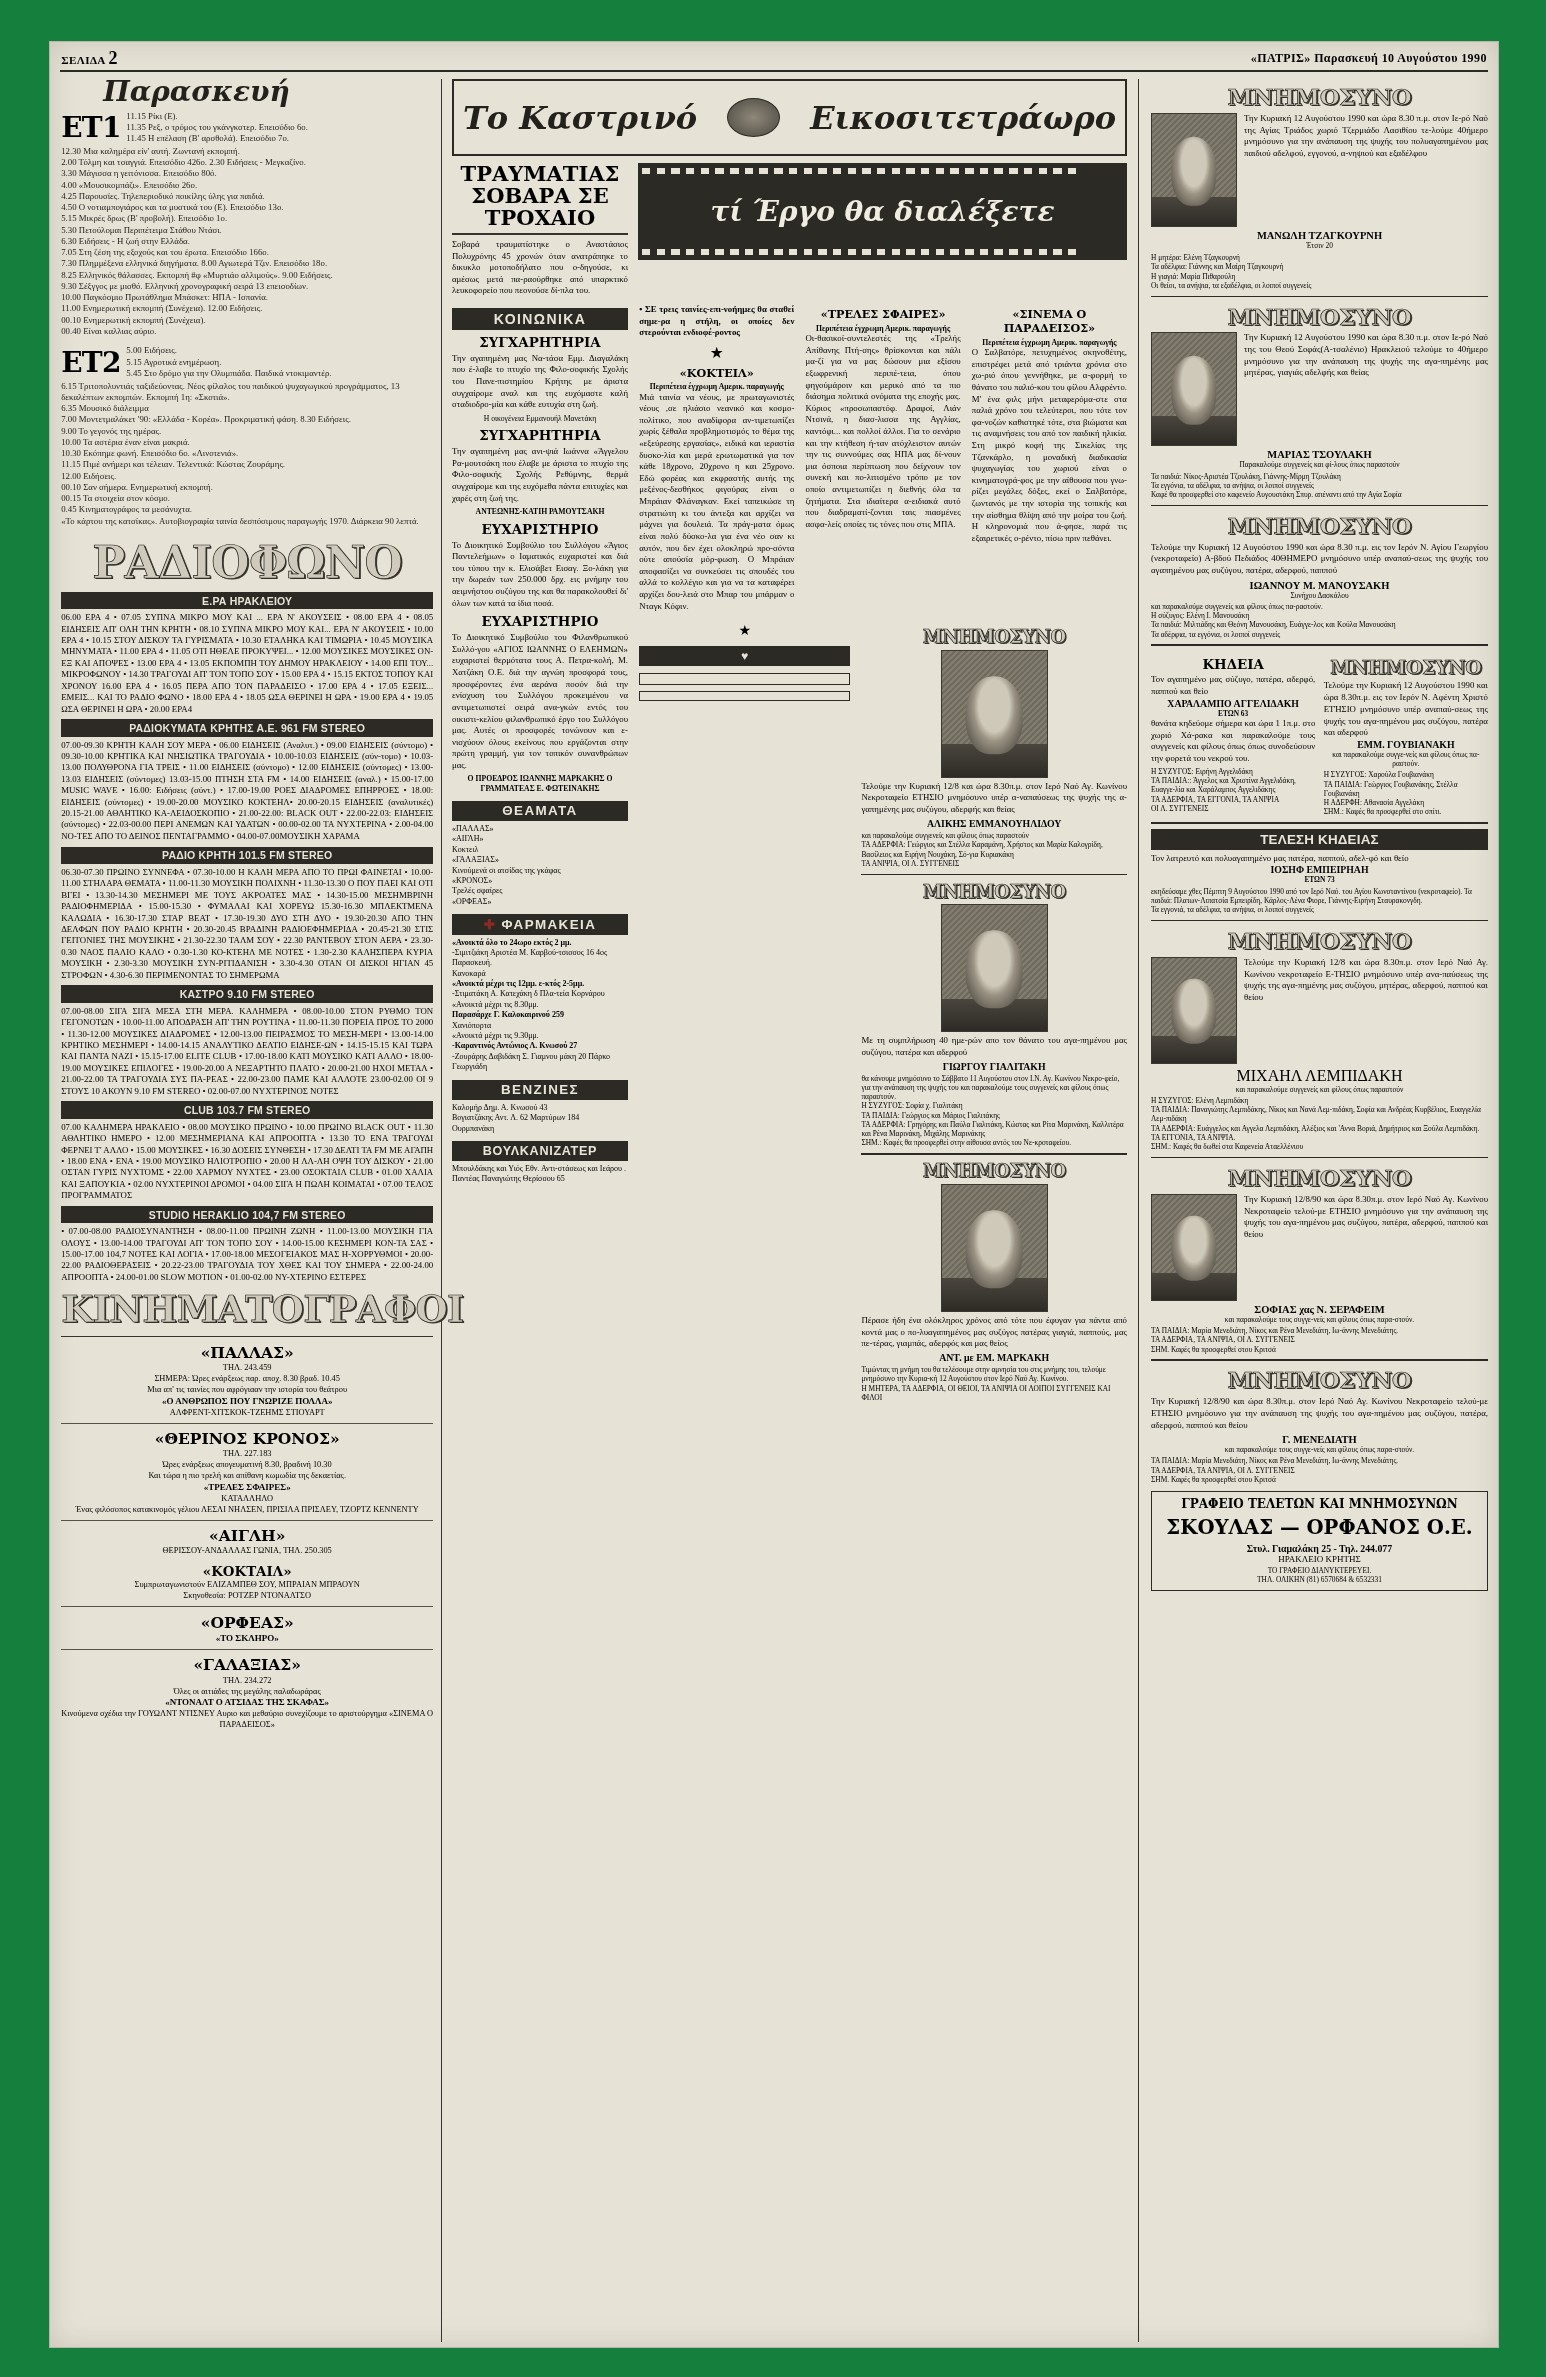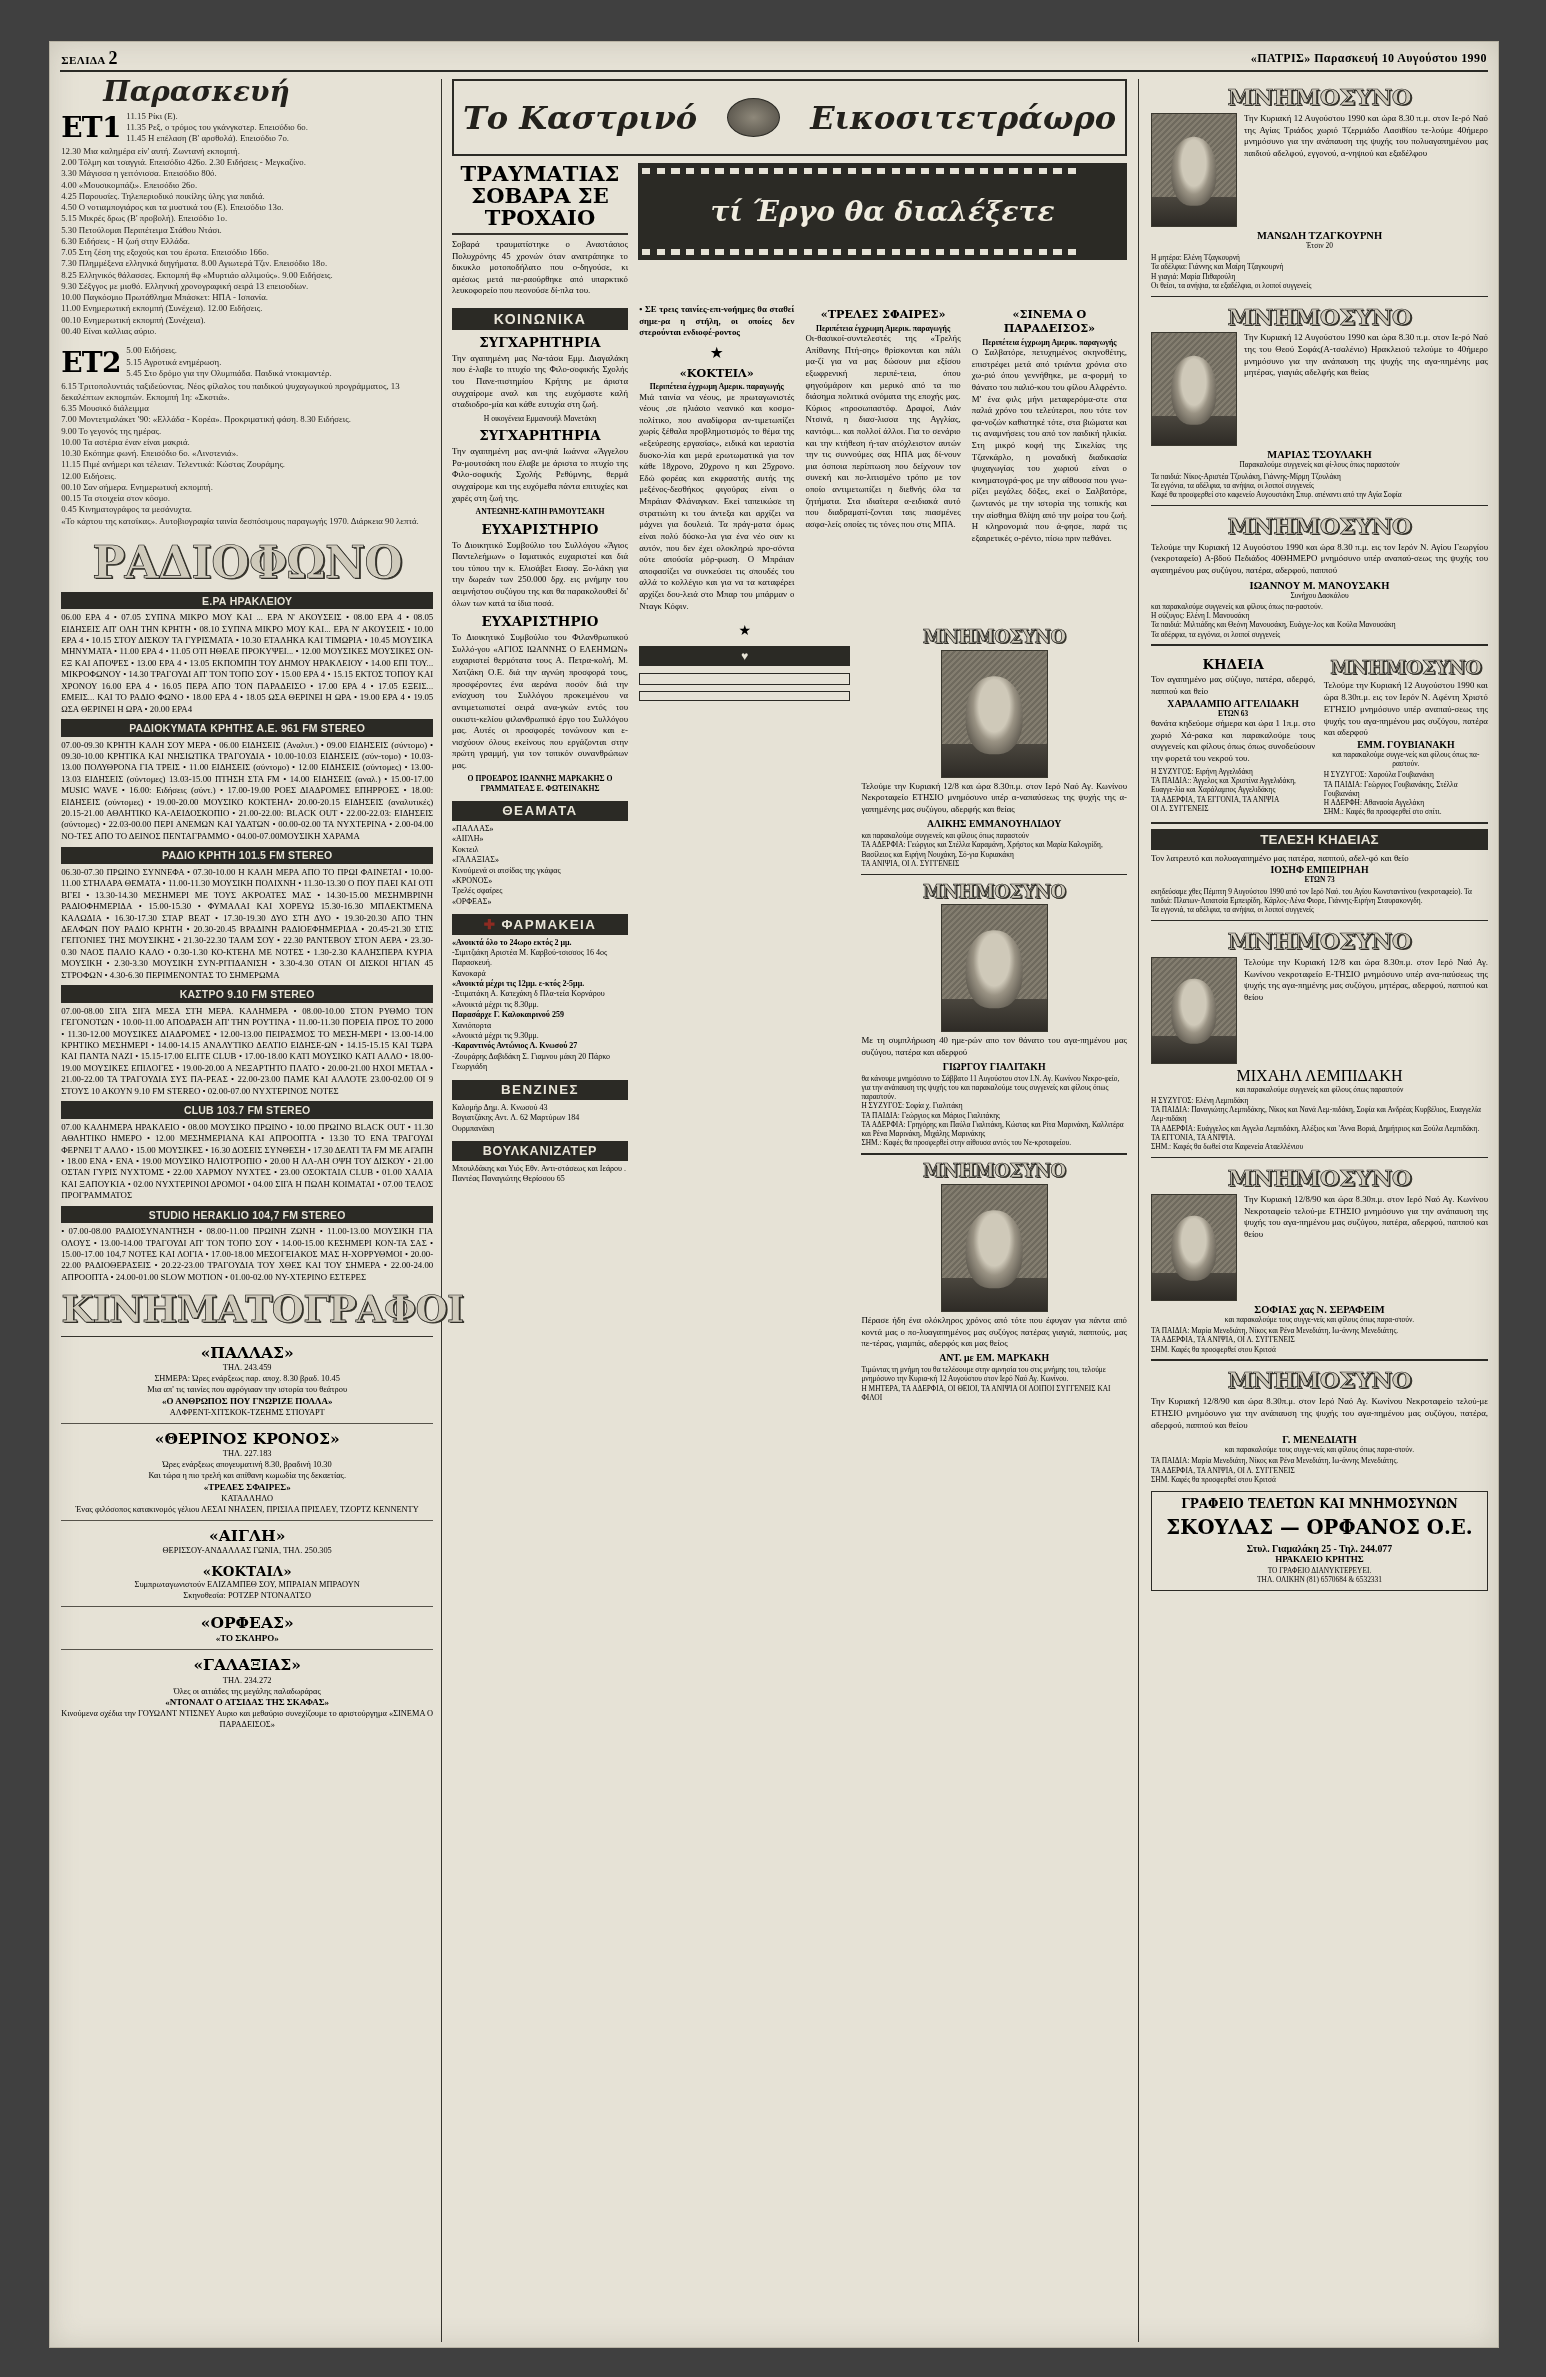--- a/index.html
+++ b/index.html
@@ -1,19 +1,19 @@
 <!DOCTYPE html>
 <html style="font-size:11.2px"><head>
 <meta charset="utf-8">
 <style>
   html,body{margin:0;padding:0;background:#8d8b85;}
   body{font-family:"Liberation Serif",serif;}
   .page{
     width:1547px;height:2377px;position:relative;
-    background:#404040;
+    background:#15803d;
     box-sizing:border-box;
     overflow:hidden;
   }
   .paper{
     position:absolute;left:49px;top:41px;width:1448px;height:2305px;
     background:#e6e2d6;
     border:0.7px solid #b9b4a5;
     box-shadow:inset 0 0 28px rgba(120,115,100,.25);
     overflow:hidden;
   }
@@ -609,21 +609,21 @@
       <div class="centered xsm">και παρακαλούμε τους συγγε-νείς και φίλους όπως παρα-στούν.</div>
       <div class="xsm" style="white-space:pre-line;margin-top:2.1px;">ΤΑ ΠΑΙΔΙΑ: Μαρία Μενεδιάτη, Νίκος και Ρένα Μενεδιάτη, Ιω-άννης Μενεδιάτης.
 ΤΑ ΑΔΕΡΦΙΑ, ΤΑ ΑΝΙΨΙΑ, ΟΙ Λ. ΣΥΓΓΕΝΕΙΣ
 ΣΗΜ. Καφές θα προσφερθεί στου Κριτσά</div>
     </div>
 
     <div class="bigbox" style="margin-top:7px;padding:5.6px;text-align:center;">
       <div style="font-family:'DejaVu Serif',serif;font-weight:bold;font-size:12px;line-height:1.15;white-space:pre-line;">ΓΡΑΦΕΙΟ ΤΕΛΕΤΩΝ ΚΑΙ ΜΝΗΜΟΣΥΝΩΝ</div>
       <div style="font-family:'DejaVu Serif',serif;font-weight:bold;font-size:19.7px;margin:4.2px 0;">ΣΚΟΥΛΑΣ — ΟΡΦΑΝΟΣ Ο.Ε.</div>
       <div style="font-weight:bold;font-size:9.8px;">Στυλ. Γιαμαλάκη 25 - Τηλ. 244.077</div>
-      <div style="font-weight:bold;font-size:9px;">ΗΡΑΚΛΕΙΟ ΚΡΗΤΗΣ</div>
+      <div style="font-weight:normal;font-size:9px;">ΗΡΑΚΛΕΙΟ ΚΡΗΤΗΣ</div>
       <div class="xsm" style="white-space:pre-line;margin-top:2.1px;">ΤΟ ΓΡΑΦΕΙΟ ΔΙΑΝΥΚΤΕΡΕΥΕΙ.
 ΤΗΛ. ΟΛΙΚΗΝ (81) 6570684 &amp; 6532331</div>
     </div>
   </div>
 
  </div>
 </div>
 
 
 </body></html>

